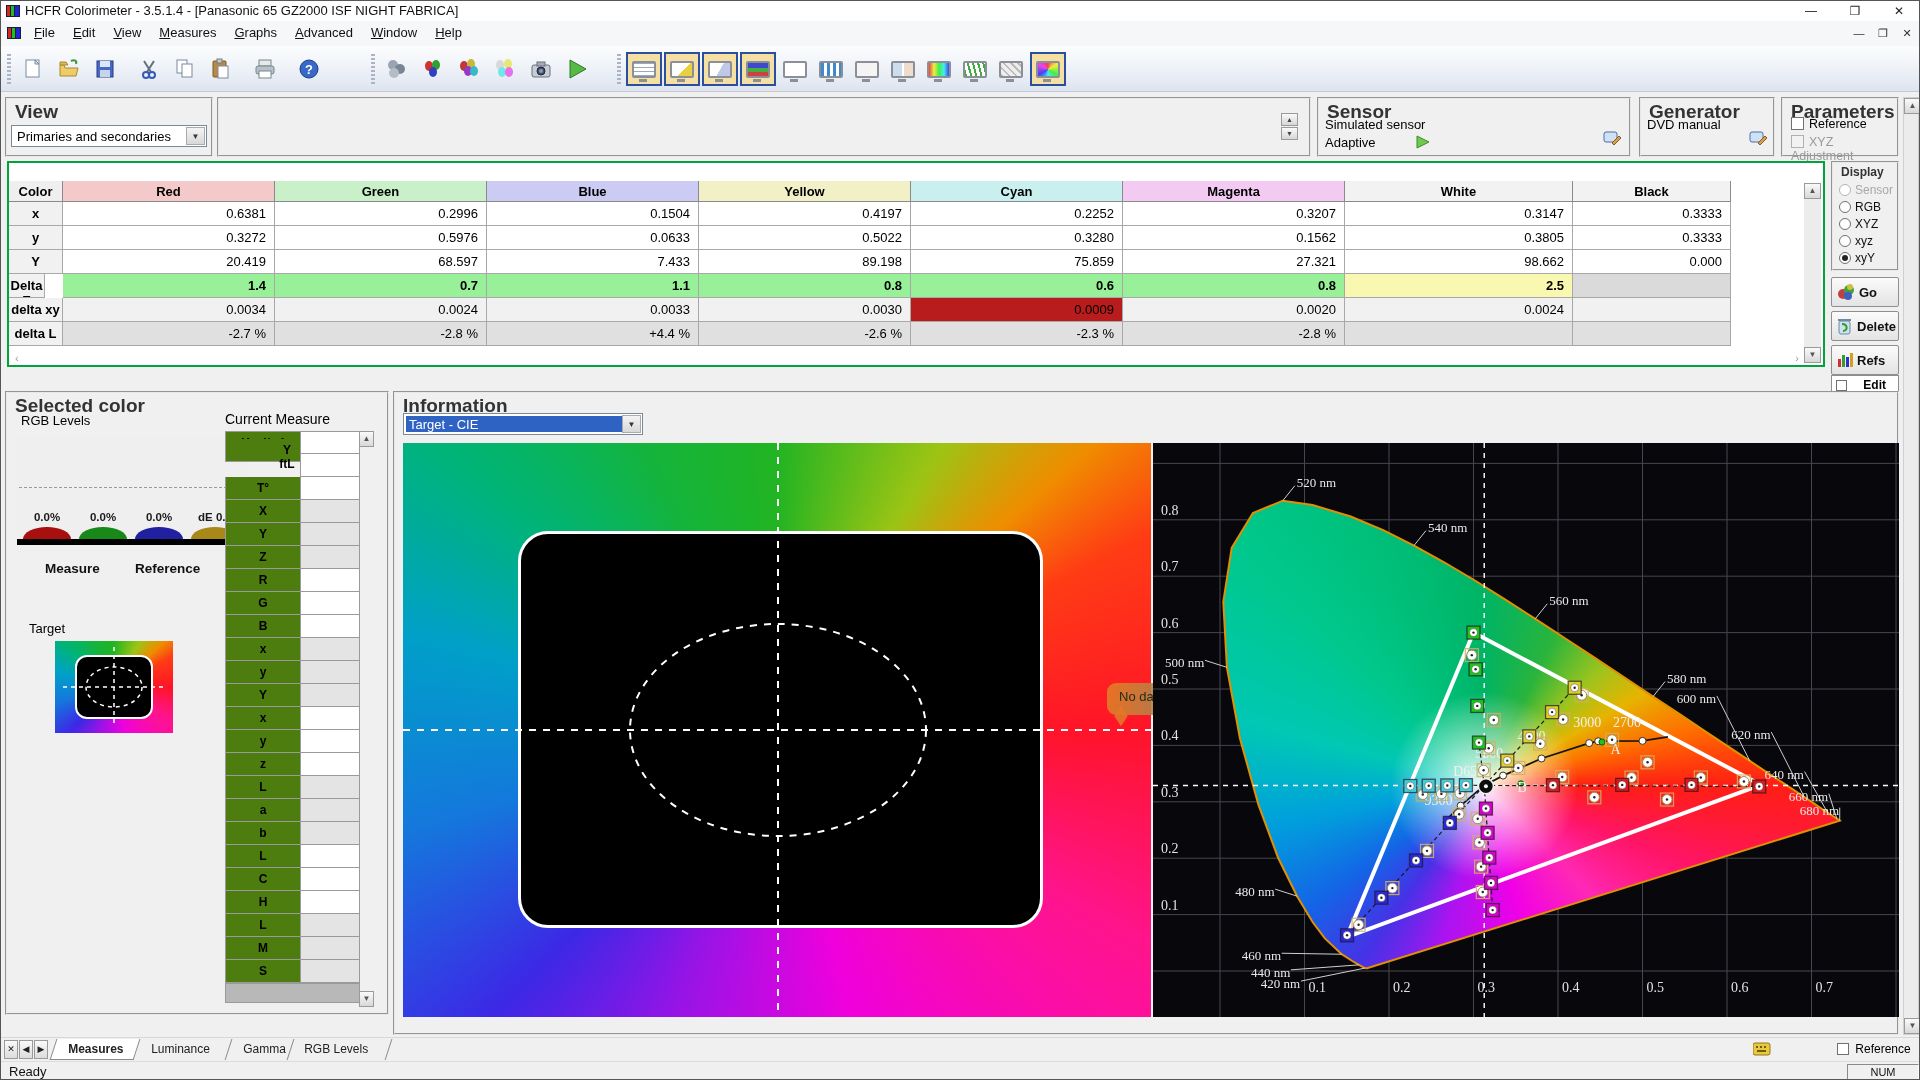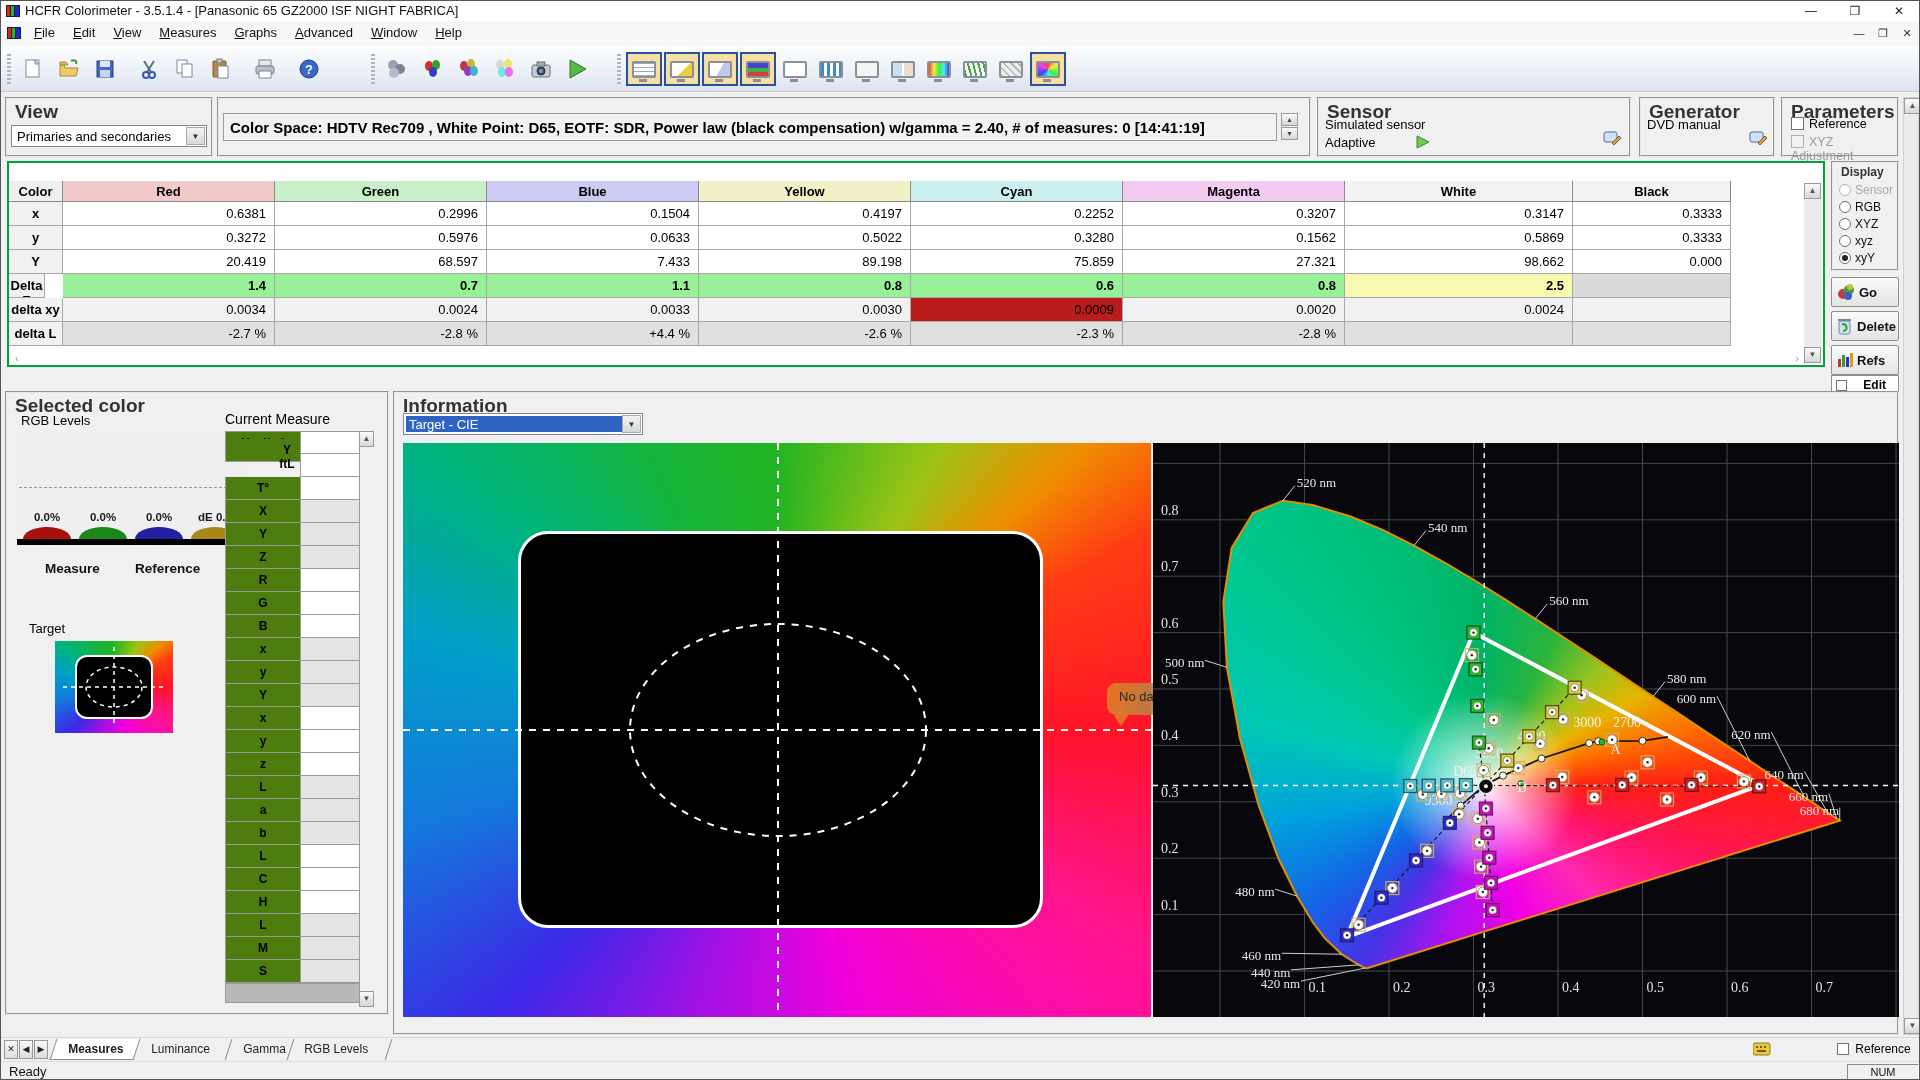--- a/index.html
+++ b/index.html
@@ -268,21 +268,20 @@
 
   <div class="abs gbox" style="left:4px;top:96px;width:208px;height:60px">
     <span class="gtitle">View</span>
     <div class="combo" style="left:4px;top:26px;width:196px">
       <span class="cval">Primaries and secondaries</span>
       <span class="carr">▼</span>
     </div>
   </div>
 
   <div class="abs gbox" style="left:216px;top:96px;width:1094px;height:60px">
-    <div class="abs" style="left:4px;top:14px;width:1054px;height:28px;border:1px solid #9a9a9a;background:#f2f2f2;font-size:15px;font-weight:bold;color:#000;padding:5px 0 0 6px;box-sizing:border-box;white-space:nowrap;overflow:hidden">Color Space: HDTV Rec709 , White Point: D65, EOTF:  SDR, Power law (black compensation) w/gamma = 2.40, # of measures: 0 [14:41:19]</div>
     <div class="abs spin" style="left:1062px;top:14px">▲</div>
     <div class="abs spin" style="left:1062px;top:28px">▼</div>
   </div>
 
   <div class="abs gbox" style="left:1316px;top:96px;width:314px;height:60px">
     <span class="gtitle">Sensor</span>
     <div class="abs" style="left:6px;top:18px;font-size:13px">Simulated sensor</div>
     <div class="abs" style="left:6px;top:36px;font-size:13px">Adaptive</div>
     <svg class="abs" style="left:96px;top:36px" width="16" height="14">
         <polygon points="2,1 14,7 2,13" fill="#6fca4f" stroke="#3f8a2f"></polygon>
@@ -335,21 +334,21 @@
         <div class="vcell" style="left: 1114px; top: 39px; width: 222px; height: 24px; background: rgb(255, 255, 255); font-weight: normal;">0.3207</div>
         <div class="vcell" style="left: 1336px; top: 39px; width: 228px; height: 24px; background: rgb(255, 255, 255); font-weight: normal;">0.3147</div>
         <div class="vcell" style="left: 1564px; top: 39px; width: 158px; height: 24px; background: rgb(255, 255, 255); font-weight: normal;">0.3333</div>
         <div class="rcell" style="left: 0px; top: 63px; width: 54px; height: 24px;">y</div>
         <div class="vcell" style="left: 54px; top: 63px; width: 212px; height: 24px; background: rgb(255, 255, 255); font-weight: normal;">0.3272</div>
         <div class="vcell" style="left: 266px; top: 63px; width: 212px; height: 24px; background: rgb(255, 255, 255); font-weight: normal;">0.5976</div>
         <div class="vcell" style="left: 478px; top: 63px; width: 212px; height: 24px; background: rgb(255, 255, 255); font-weight: normal;">0.0633</div>
         <div class="vcell" style="left: 690px; top: 63px; width: 212px; height: 24px; background: rgb(255, 255, 255); font-weight: normal;">0.5022</div>
         <div class="vcell" style="left: 902px; top: 63px; width: 212px; height: 24px; background: rgb(255, 255, 255); font-weight: normal;">0.3280</div>
         <div class="vcell" style="left: 1114px; top: 63px; width: 222px; height: 24px; background: rgb(255, 255, 255); font-weight: normal;">0.1562</div>
-        <div class="vcell" style="left: 1336px; top: 63px; width: 228px; height: 24px; background: rgb(255, 255, 255); font-weight: normal;">0.5869</div>
+        <div class="vcell" style="left: 1336px; top: 63px; width: 228px; height: 24px; background: rgb(255, 255, 255); font-weight: normal;">0.3805</div>
         <div class="vcell" style="left: 1564px; top: 63px; width: 158px; height: 24px; background: rgb(255, 255, 255); font-weight: normal;">0.3333</div>
         <div class="rcell" style="left: 0px; top: 87px; width: 54px; height: 24px;">Y</div>
         <div class="vcell" style="left: 54px; top: 87px; width: 212px; height: 24px; background: rgb(255, 255, 255); font-weight: normal;">20.419</div>
         <div class="vcell" style="left: 266px; top: 87px; width: 212px; height: 24px; background: rgb(255, 255, 255); font-weight: normal;">68.597</div>
         <div class="vcell" style="left: 478px; top: 87px; width: 212px; height: 24px; background: rgb(255, 255, 255); font-weight: normal;">7.433</div>
         <div class="vcell" style="left: 690px; top: 87px; width: 212px; height: 24px; background: rgb(255, 255, 255); font-weight: normal;">89.198</div>
         <div class="vcell" style="left: 902px; top: 87px; width: 212px; height: 24px; background: rgb(255, 255, 255); font-weight: normal;">75.859</div>
         <div class="vcell" style="left: 1114px; top: 87px; width: 222px; height: 24px; background: rgb(255, 255, 255); font-weight: normal;">27.321</div>
         <div class="vcell" style="left: 1336px; top: 87px; width: 228px; height: 24px; background: rgb(255, 255, 255); font-weight: normal;">98.662</div>
         <div class="vcell" style="left: 1564px; top: 87px; width: 158px; height: 24px; background: rgb(255, 255, 255); font-weight: normal;">0.000</div>

